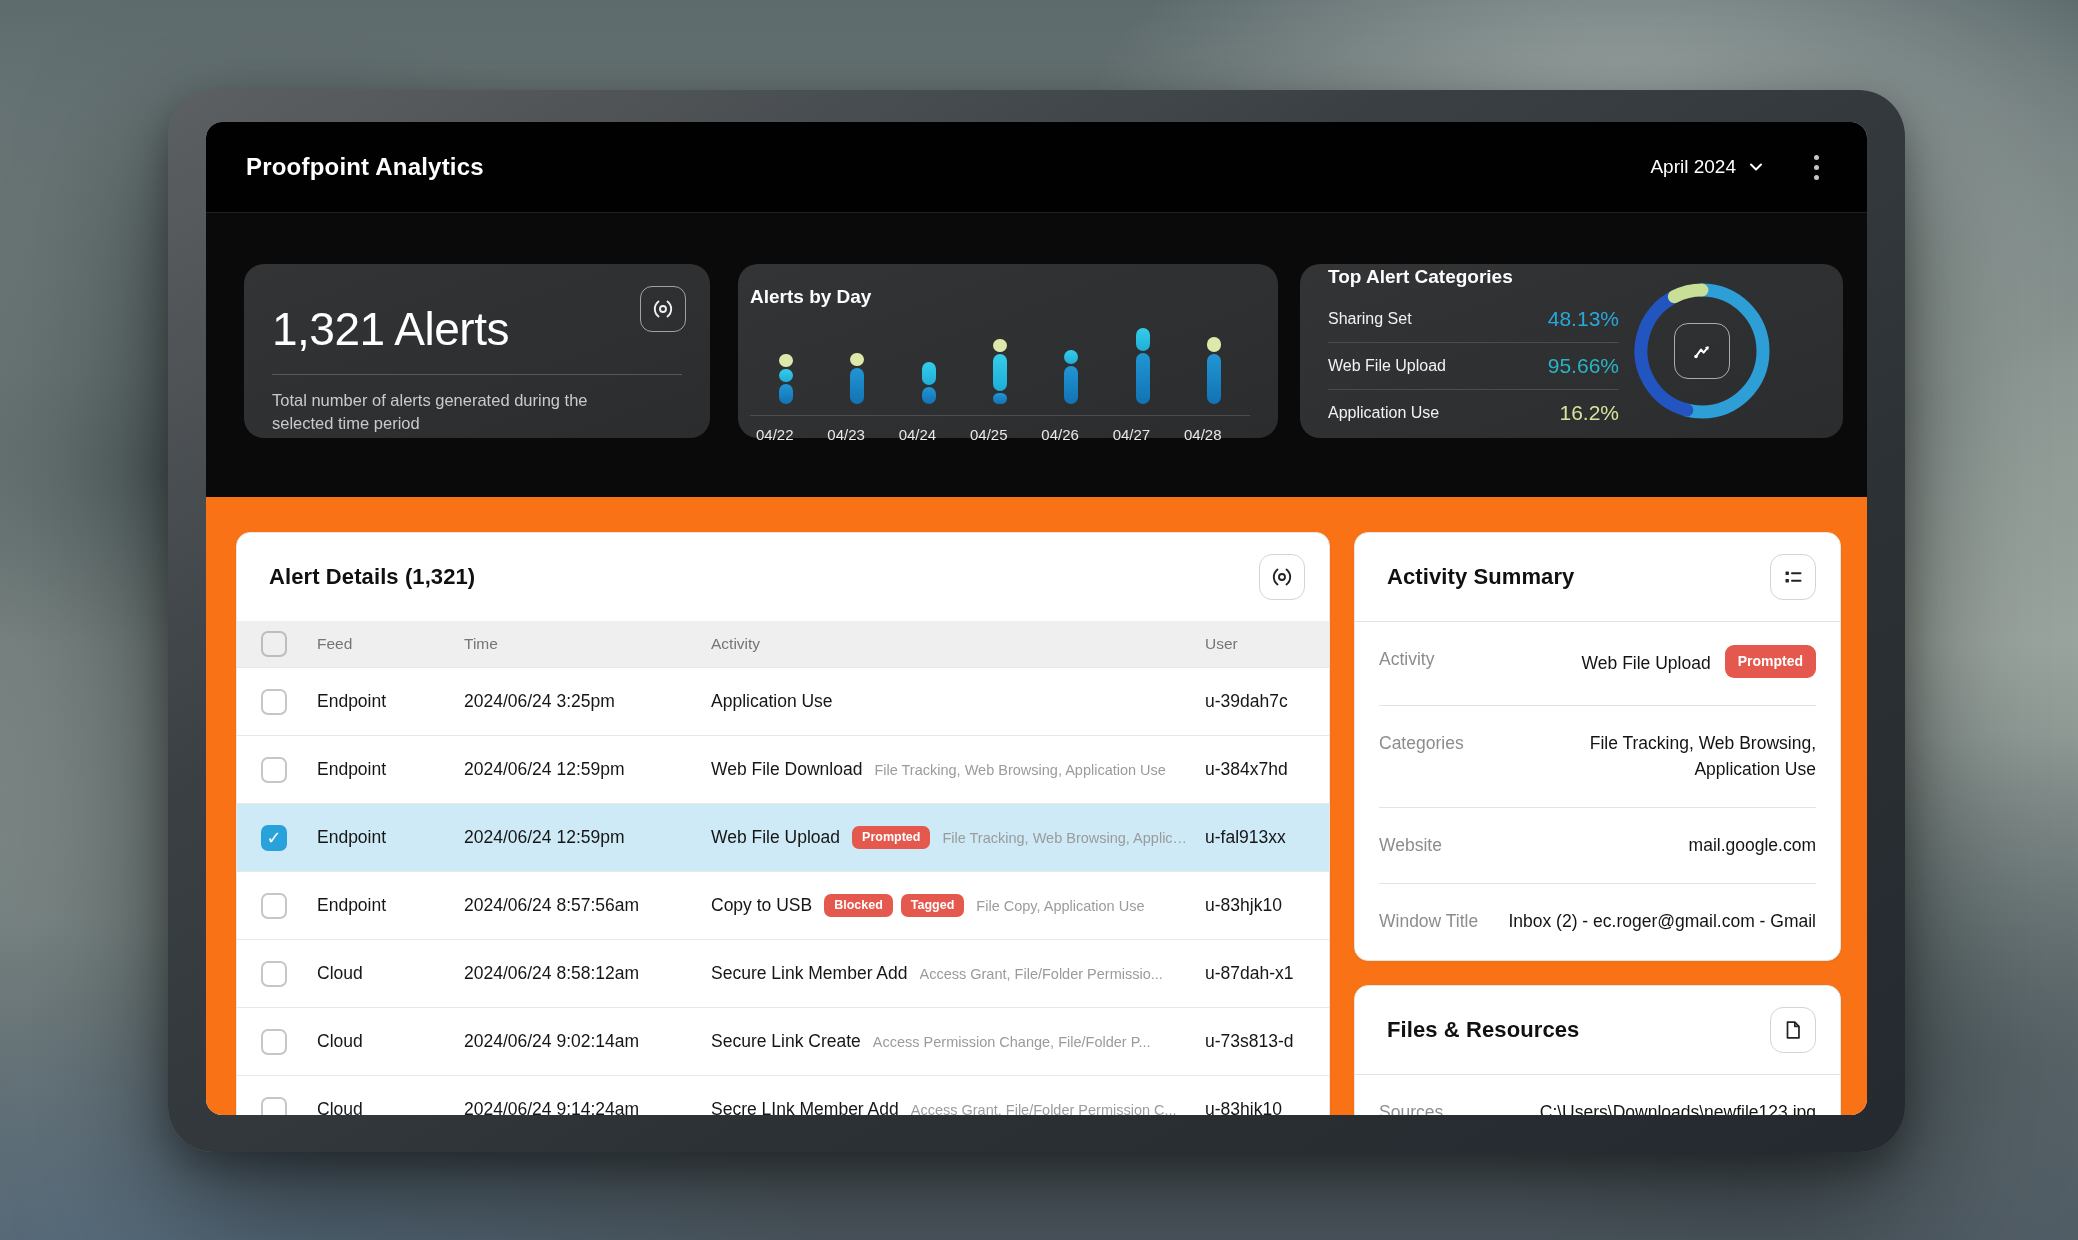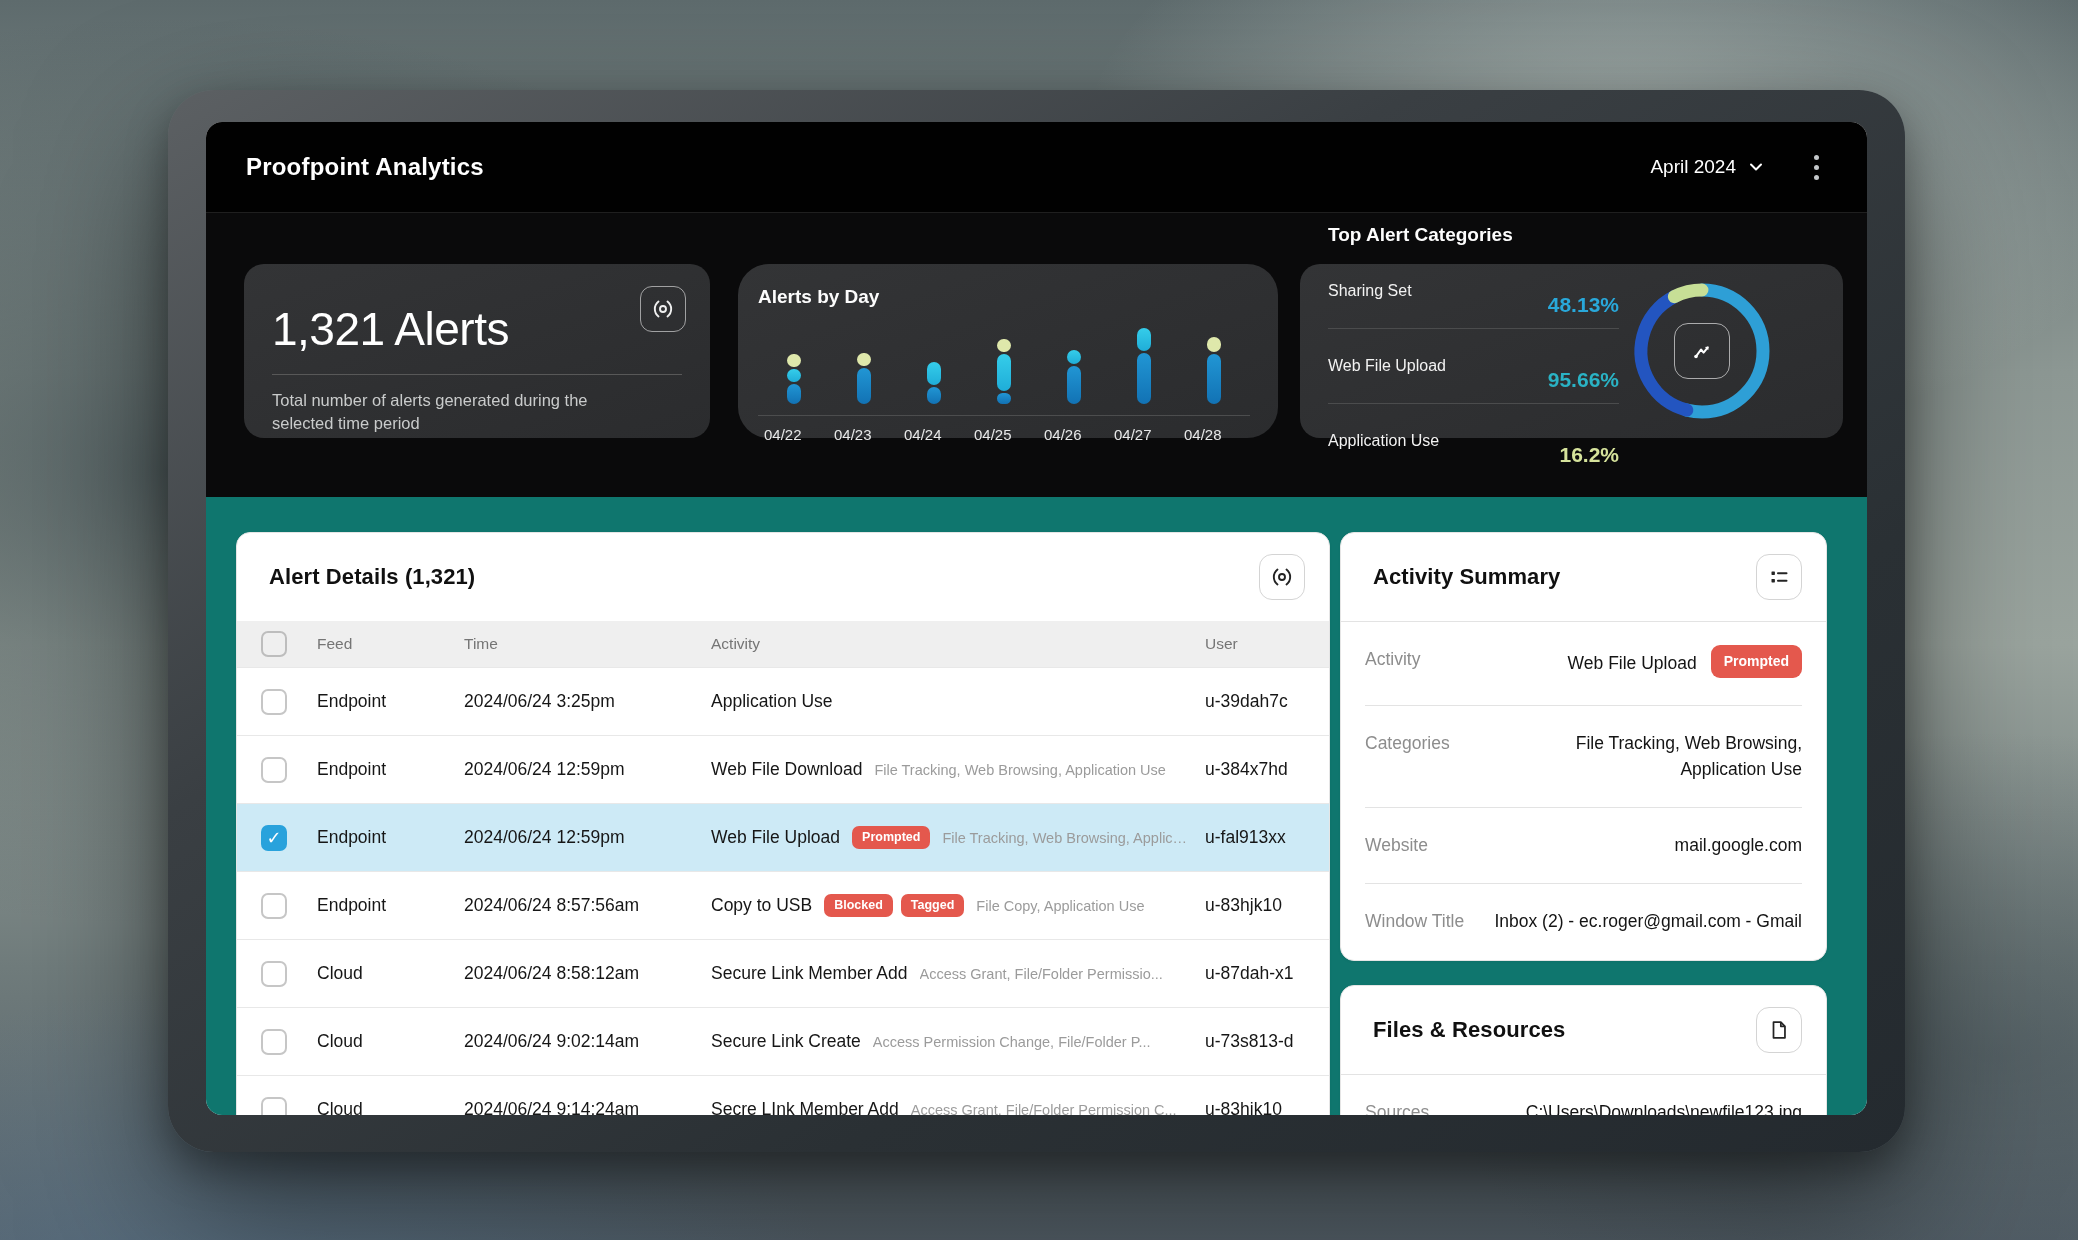--- a/index.html
+++ b/index.html
@@ -46,21 +46,21 @@
   .hero {
     flex:0 0 285px; background:#0a0a0b; border-top:1px solid #1f1f1f;
     display:flex; align-items:center; gap:0;
     padding:0 23px 8px 38px;
   }
   .dcard {
     background:linear-gradient(160deg,#333436 0%, #2b2c2e 100%);
     border-radius:20px; height:174px; position:relative; color:#fff;
   }
   .dcard.c1 { width:466px; margin-right:28px; padding:26px 28px; }
-  .dcard.c2 { width:540px; margin-right:22px; padding:22px 28px 16px 20px;border-radius:31px; }
+  .dcard.c2 { width:540px; margin-right:22px; padding:22px 28px 16px 12px; }
   .dcard.c3 { width:543px; padding:22px 28px; display:flex; align-items:center;gap:8px; }
 
   .big-number { font-size:46px; font-weight:400; letter-spacing:-.5px; margin-top:12px; }
   .c1 hr { border:none; border-top:1px solid #585858; margin:18px 0 14px 0; }
   .c1 .desc { color:#c9cbcb; font-size:16.5px; line-height:1.42; max-width:360px; }
   .icon-btn-dark {
     position:absolute; top:22px; right:24px; width:46px; height:46px;
     border:1.5px solid rgba(255,255,255,.55); border-radius:12px;
     display:flex; align-items:center; justify-content:center; color:#f0f0f0; cursor:pointer;
     background:transparent;
@@ -74,33 +74,33 @@
   .seg { width:14px; border-radius:7px; }
   .axis { border:none; border-top:1.5px solid #4c4d4e; margin:11px 0 10px 0; }
   .labels-row { display:flex; justify-content:space-between; padding:0 6px; }
   .labels-row span { width:60px; text-align:left; color:#e8e9e9; font-size:15px; }
 
   
   .cat-list { flex:1 1 auto; max-width:300px; }
   .cat-row { display:flex; align-items:center; justify-content:space-between; padding:11px 0; border-bottom:1px solid #4b4c4d; }
   .cat-row:last-child { border-bottom:none; }
   .cat-label { color:#f2f2f2; font-size:16px; }
-  .cat-val { font-size:21px; font-weight:700;margin-top:28px; }
+  .cat-val { font-size:21px; font-weight:400; }
   .donut-wrap { position:relative; width:150px; height:150px; margin-left:auto; margin-right:38px; flex:0 0 auto; }
   .donut-wrap svg.ring { position:absolute; inset:0; }
   .donut-center {
     position:absolute; left:50%; top:50%; transform:translate(-50%,-50%);
     width:56px; height:56px; border:1.5px solid rgba(255,255,255,.6); border-radius:14px;
     display:flex; align-items:center; justify-content:center; color:#fff; cursor:pointer; background:transparent;
   }
 
   
   .content {
-    flex:1 1 auto; overflow:hidden; background:#0f766e;
-    padding:35px 26px 0 30px; display:flex; gap:10px; align-items:flex-start;
+    flex:1 1 auto; overflow:hidden; background:#f97316;
+    padding:35px 26px 0 30px; display:flex; gap:24px; align-items:flex-start;
   }
   .lcard { background:#fff; border:1px solid #e5e5e5; border-radius:14px; box-shadow:0 1px 3px rgba(0,0,0,.05); }
   .lcard-head { display:flex; align-items:center; justify-content:space-between; padding:21px 24px 21px 32px; }
   .lcard-title { font-size:22px; font-weight:700; color:#101010; letter-spacing:.1px; }
   .icon-btn-light {
     width:46px; height:46px; border:1.5px solid #d4d4d4; border-radius:13px; background:#fff;
     display:flex; align-items:center; justify-content:center; color:#242424; cursor:pointer;
   }
 
   

